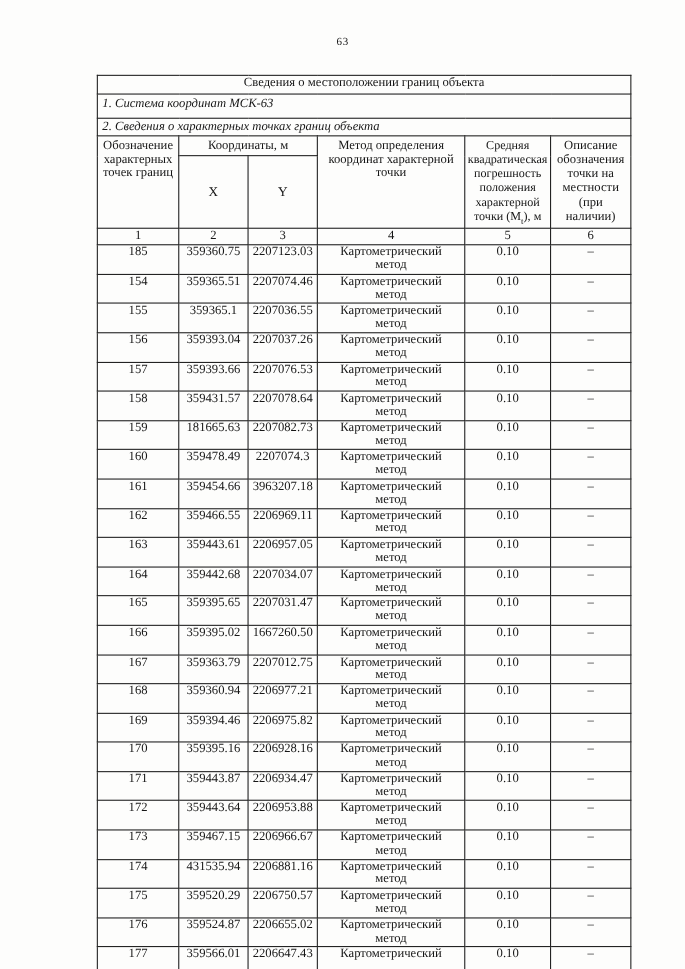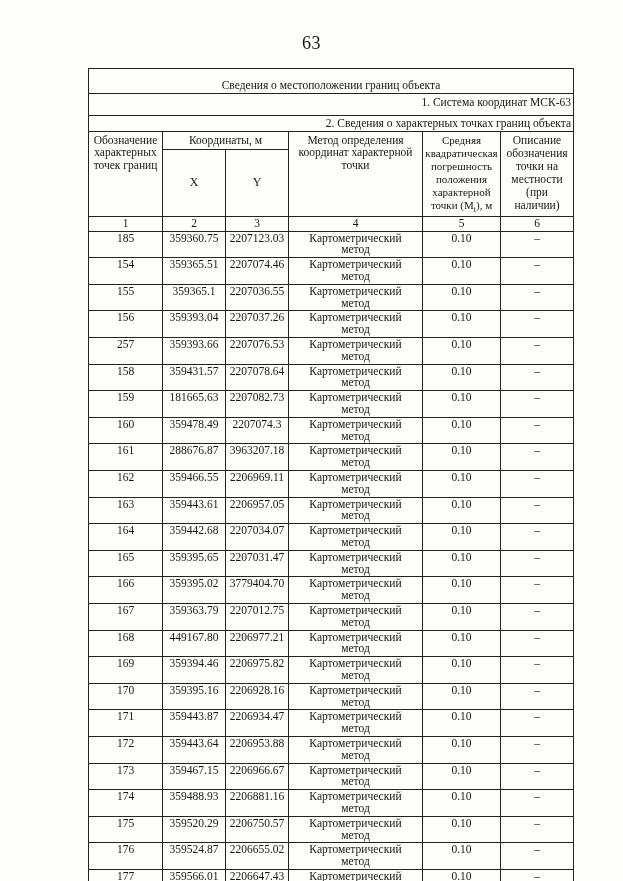--- a/index.html
+++ b/index.html
@@ -12,42 +12,42 @@
     font-family: "Liberation Serif", serif;
     color: #161616;
     overflow: hidden;
   }
   .page-number {
     position: absolute;
     top: 33px;
     left: 0;
     width: 100%;
     text-align: center;
-    font-size: 18px;
+    font-size: 10px;
     letter-spacing: 0.5px;
   }
   table.main-table {
     position: absolute;
     left: 88px;
     top: 68px;
     width: 485px;
     border-collapse: collapse;
     table-layout: fixed;
   }
   td {
     border: 1px solid #232323;
     font-size: 11.5px;
     line-height: 12.5px;
     vertical-align: top;
     text-align: center;
     padding: 1px 2px;
     overflow: hidden;
   }
-  .title-cell { height: 17px; text-align: center; padding-top: 10px; }
-  .section-cell { text-align: right; padding-left: 4px; }
+  .title-cell { height: 17px; text-align: center; padding-top: 0; }
+  .section-cell { text-align: left; padding-left: 4px; font-style: italic; }
   .s1 { height: 22px; padding-top: 2px; }
   .s2 { height: 16px; }
   .h-point { padding-top: 2px; margin-left: 48px; }
   .h-coords { height: 18px; padding-top: 2px; }
   .h-method { padding-top: 2px; margin-top: 16px; }
   .h-mt { padding: 2px 1px 0 1px; font-size: 11px; line-height: 13px; }
   .h-desc { padding-top: 2px; line-height: 13px; }
   .h-x, .h-y { vertical-align: middle; font-size: 12px; }
   .num-row td { height: 15px; padding: 0; line-height: 13px; }
   .data-row td { height: 26px; padding-top: 1px; line-height: 11.8px; }
@@ -131,21 +131,21 @@
   <tr class="data-row">
     <td>156</td>
     <td>359393.04</td>
     <td>2207037.26</td>
     <td class="method-cell">Картометрический метод</td>
     <td>0.10</td>
     <td>–</td>
   </tr>
 
   <tr class="data-row">
-    <td>257</td>
+    <td>157</td>
     <td>359393.66</td>
     <td>2207076.53</td>
     <td class="method-cell">Картометрический метод</td>
     <td>0.10</td>
     <td>–</td>
   </tr>
 
   <tr class="data-row">
     <td>158</td>
     <td>359431.57</td>
@@ -168,21 +168,21 @@
     <td>160</td>
     <td>359478.49</td>
     <td>2207074.3</td>
     <td class="method-cell">Картометрический метод</td>
     <td>0.10</td>
     <td>–</td>
   </tr>
 
   <tr class="data-row">
     <td>161</td>
-    <td>288676.87</td>
+    <td>359454.66</td>
     <td>3963207.18</td>
     <td class="method-cell">Картометрический метод</td>
     <td>0.10</td>
     <td>–</td>
   </tr>
 
   <tr class="data-row">
     <td>162</td>
     <td>359466.55</td>
     <td>2206969.11</td>
@@ -214,38 +214,38 @@
     <td>359395.65</td>
     <td>2207031.47</td>
     <td class="method-cell">Картометрический метод</td>
     <td>0.10</td>
     <td>–</td>
   </tr>
 
   <tr class="data-row">
     <td>166</td>
     <td>359395.02</td>
-    <td>3779404.70</td>
+    <td>1667260.50</td>
     <td class="method-cell">Картометрический метод</td>
     <td>0.10</td>
     <td>–</td>
   </tr>
 
   <tr class="data-row">
     <td>167</td>
     <td>359363.79</td>
     <td>2207012.75</td>
     <td class="method-cell">Картометрический метод</td>
     <td>0.10</td>
     <td>–</td>
   </tr>
 
   <tr class="data-row">
     <td>168</td>
-    <td>449167.80</td>
+    <td>359360.94</td>
     <td>2206977.21</td>
     <td class="method-cell">Картометрический метод</td>
     <td>0.10</td>
     <td>–</td>
   </tr>
 
   <tr class="data-row">
     <td>169</td>
     <td>359394.46</td>
     <td>2206975.82</td>
@@ -285,21 +285,21 @@
     <td>173</td>
     <td>359467.15</td>
     <td>2206966.67</td>
     <td class="method-cell">Картометрический метод</td>
     <td>0.10</td>
     <td>–</td>
   </tr>
 
   <tr class="data-row">
     <td>174</td>
-    <td>359488.93</td>
+    <td>431535.94</td>
     <td>2206881.16</td>
     <td class="method-cell">Картометрический метод</td>
     <td>0.10</td>
     <td>–</td>
   </tr>
 
   <tr class="data-row">
     <td>175</td>
     <td>359520.29</td>
     <td>2206750.57</td>

